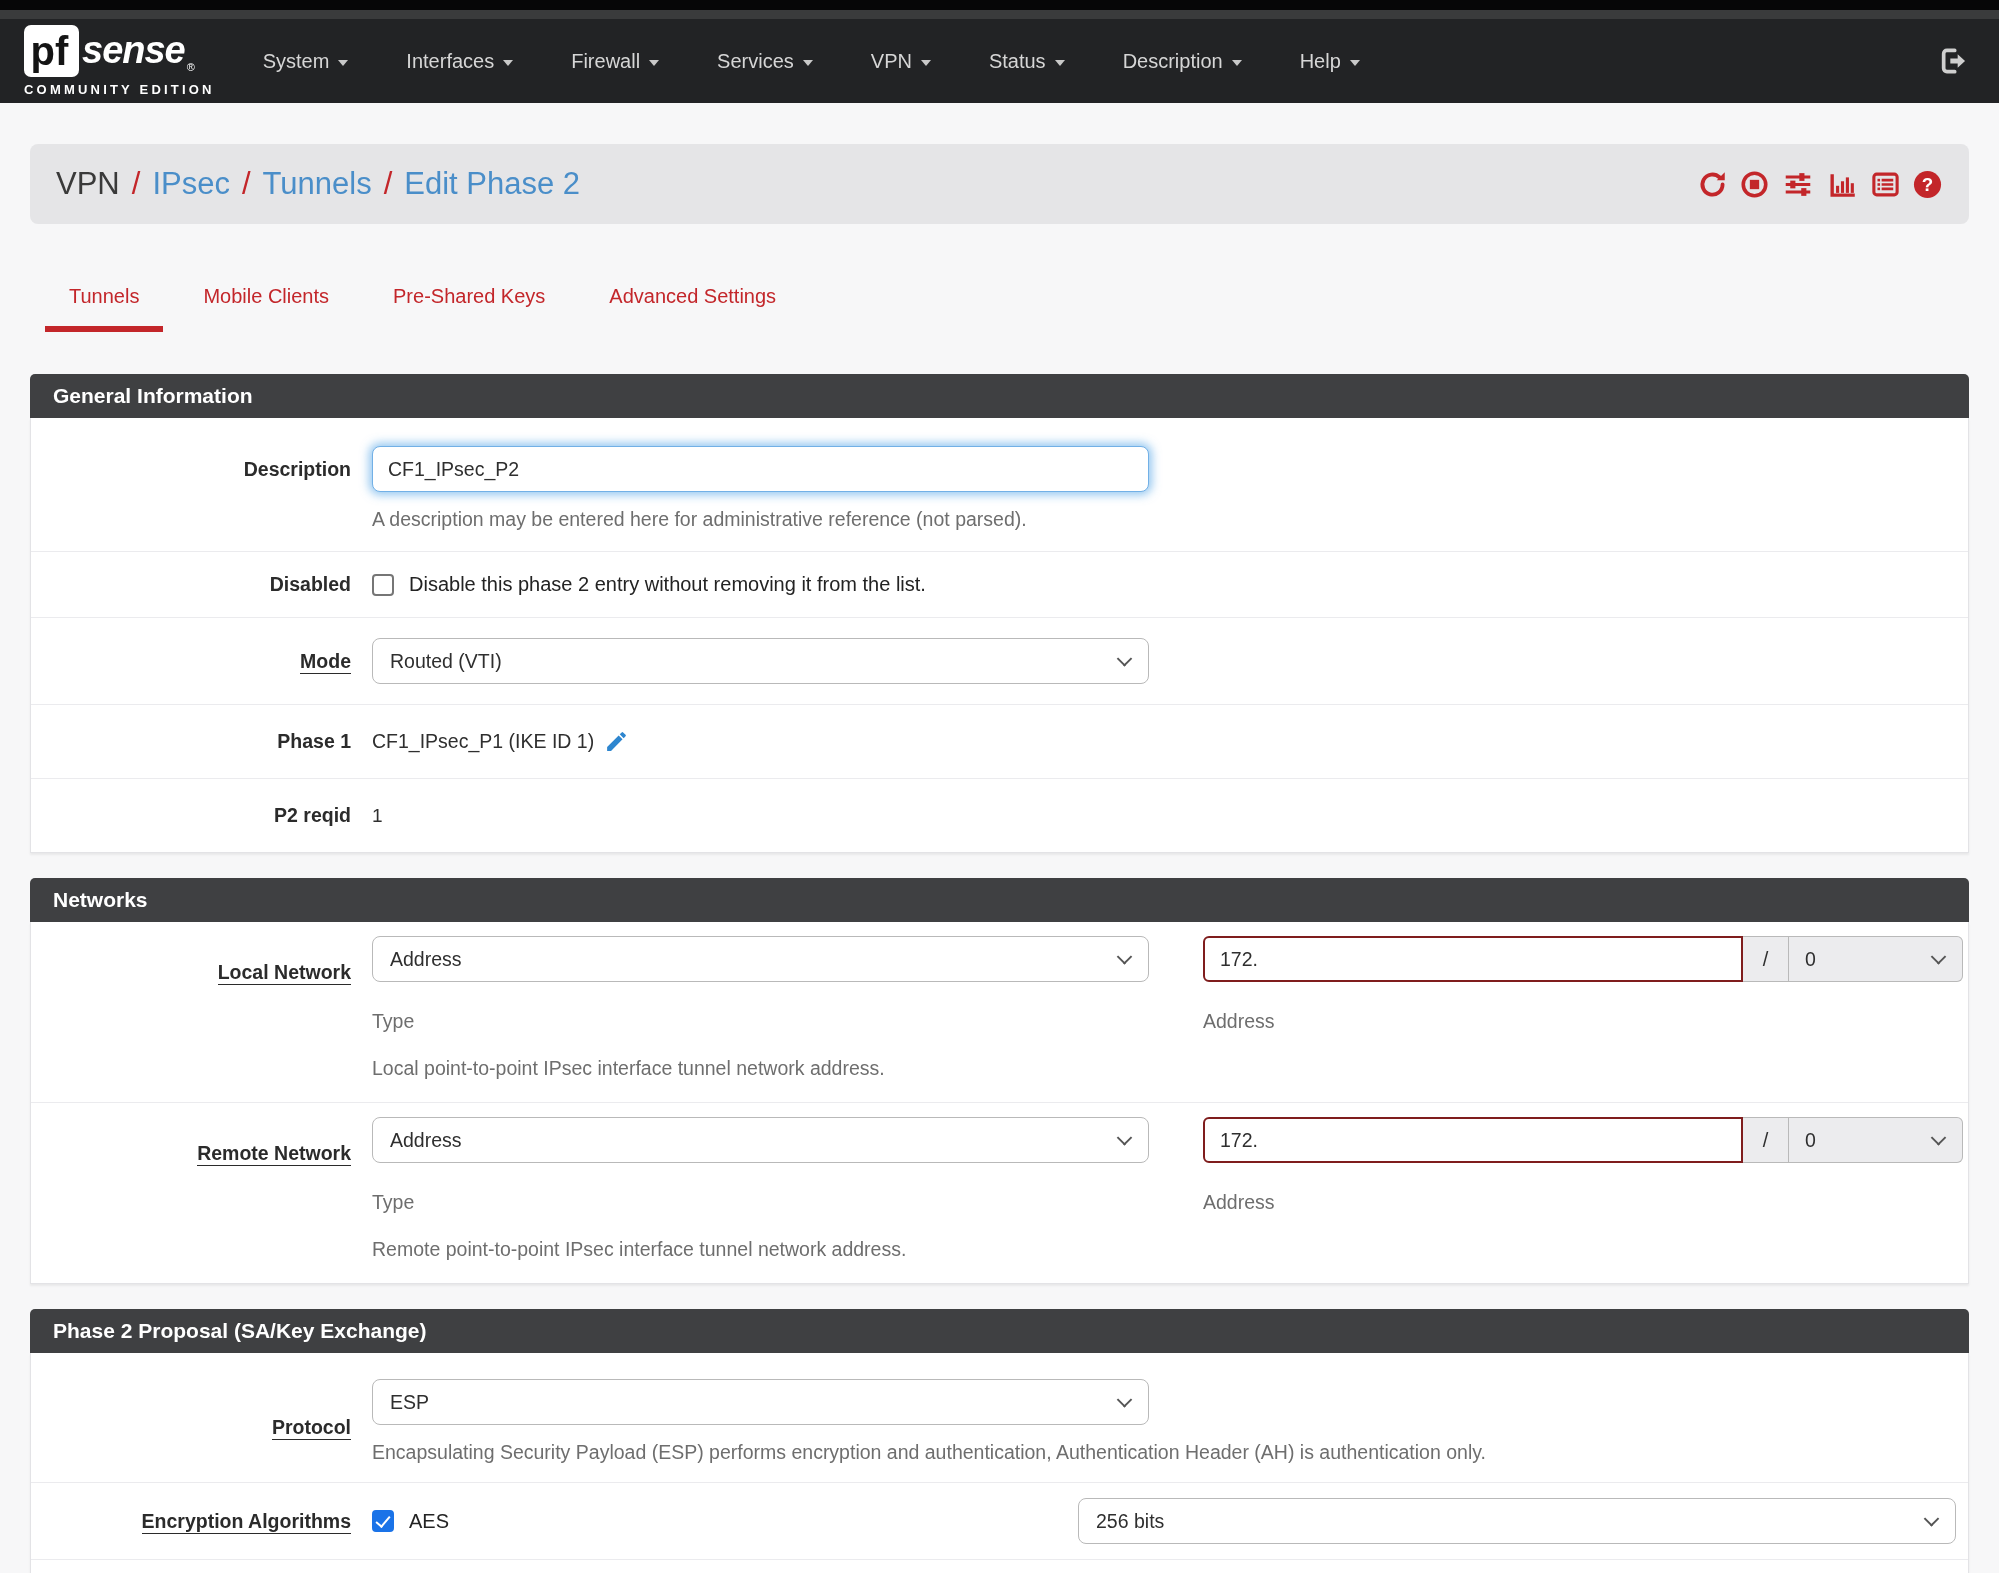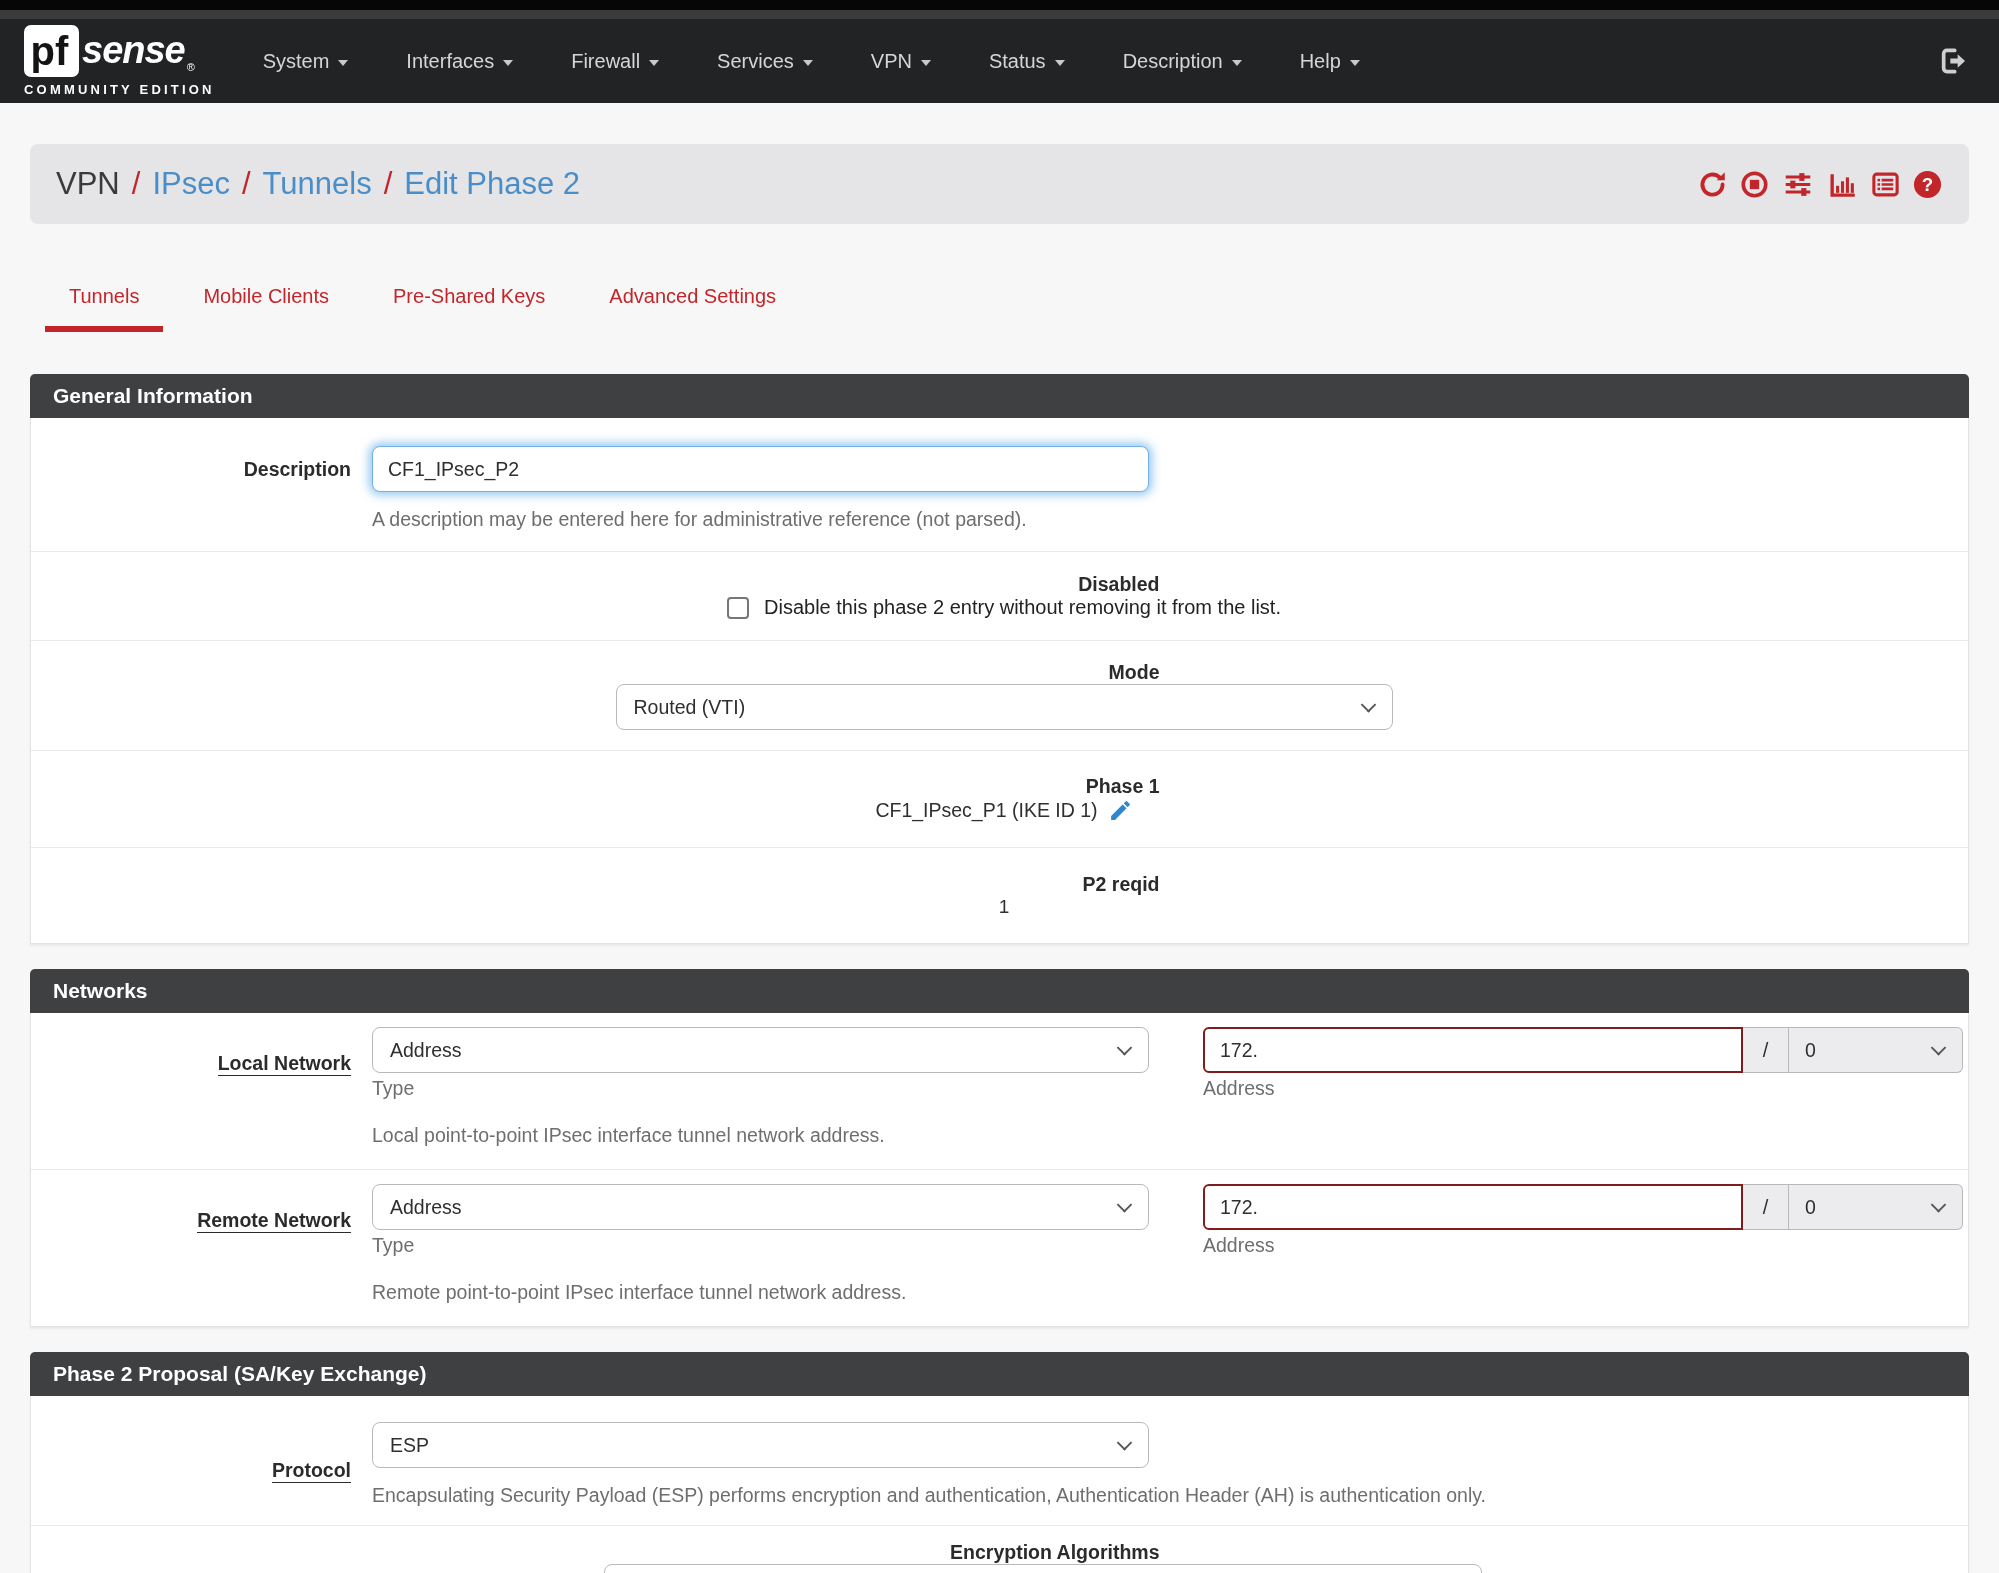--- a/index.html
+++ b/index.html
@@ -42,21 +42,21 @@
   .tab.active { border-bottom:6px solid #c3262a; }
 
   
   .content { margin-top:42px; }
   .panel { margin:0 30px 25px; }
   .panel-heading { height:44px; line-height:44px; background:#3f4042; color:#fff;
                    font-weight:bold; font-size:21px; padding-left:23px; border-radius:5px 5px 0 0; }
   .panel-body { background:#fff; border:1px solid #e3e3e6; border-top:none; box-shadow:0 2px 2px rgba(0,0,0,.06); }
   .form-row { display:flex; border-top:1px solid #ebebee; }
   .form-row:first-child { border-top:none; }
-  .vcenter { align-items:center;flex-direction:column; }
+  .vcenter { align-items:center; }
   .col-label { width:320px; min-width:320px; text-align:right; font-weight:bold; color:#2b2b2b; font-size:19.5px; }
   .col-content { flex:1; padding-left:21px; padding-right:12px; }
   .lbl-u { border-bottom:1px solid #2b2b2b; padding-bottom:1px; }
 
   .row-desc { padding:28px 0 20px; }
   .row-desc .col-label { padding-top:12px; }
   .row-disabled { padding:21px 0; }
   .row-mode { padding:20px 0; }
   .row-phase1 { padding:24px 0; }
   .row-p2 { padding:25px 0; }
@@ -73,21 +73,21 @@
   .text-input.focused { border-color:#72b0e6; box-shadow:0 0 10px 3px rgba(102,175,233,.7); outline:none; }
   .select { display:flex; align-items:center; padding:0 44px 0 17px; position:relative; cursor:pointer; }
   .select::after, .iselect::after { content:""; position:absolute; right:18px; top:50%;
     width:9px; height:9px; border-right:2px solid #555; border-bottom:2px solid #555;
     transform:translateY(-70%) rotate(45deg); }
   .select.std { width:777px; }
   .help { margin-top:16px; color:#6e6e6e; font-size:19.5px; }
   .row-net .help { margin-top:24px; }
 
   .net-controls { display:flex; }
-  .stack .sub { margin-top:4px; color:#6e6e6e; font-size:19.5px; }
+  .stack .sub { margin-top:28px; color:#6e6e6e; font-size:19.5px; }
   .addr-group { margin-left:54px; }
   .igroup { display:flex; width:760px; }
   .itext { flex:1; height:46px; border:2px solid #7f1d1d; border-radius:6px 0 0 6px; background:#fff;
            padding:0 15px; font-size:19.5px; display:flex; align-items:center; }
   .iaddon { width:46px; height:46px; background:#ececee; border:1px solid #b9b9b9; border-left:none;
             display:flex; align-items:center; justify-content:center; font-size:20px; color:#2f2f2f; }
   .iselect { width:174px; height:46px; background:#ececee; border:1px solid #b9b9b9; border-left:none;
              border-radius:0 6px 6px 0; position:relative; display:flex; align-items:center;
              padding-left:16px; font-size:19.5px; cursor:pointer; }
 

